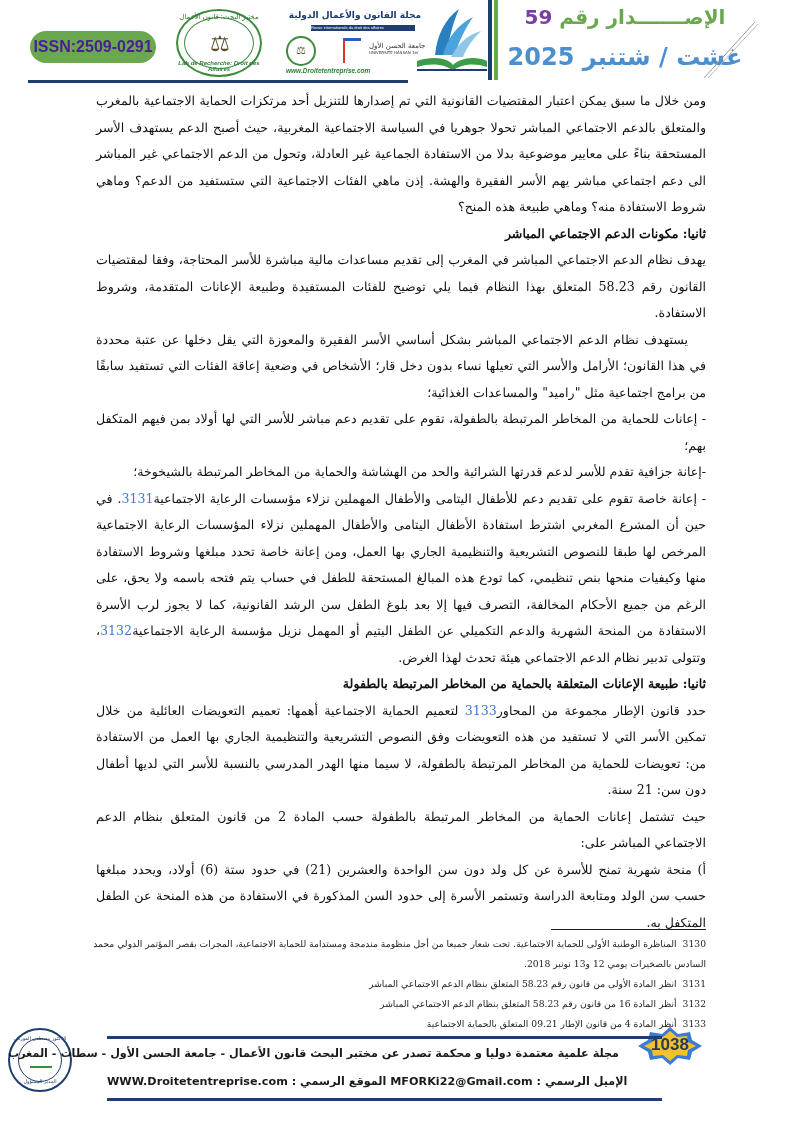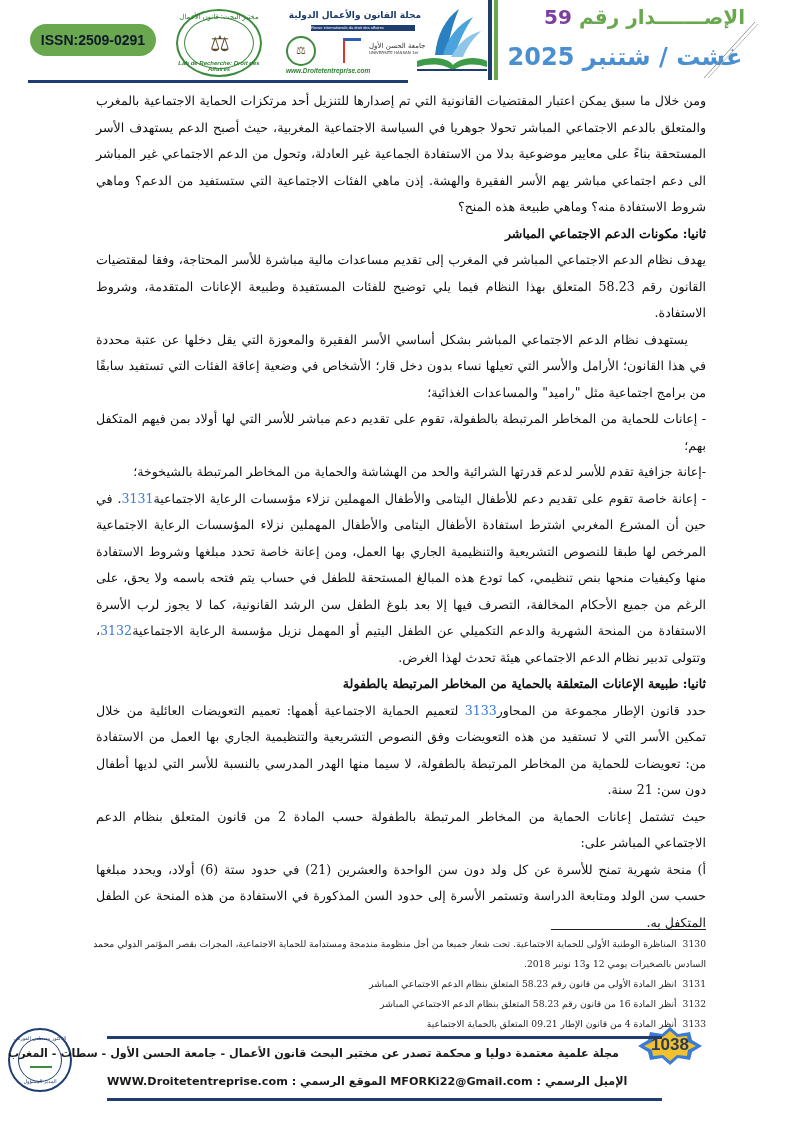--- a/index.html
+++ b/index.html
@@ -1,23 +1,23 @@
 <!DOCTYPE html>
 <html><head>
 <meta charset="utf-8">
 <style>
   html, body { margin: 0; padding: 0; background: #ffffff; }
   body { width: 793px; height: 1122px; position: relative; overflow: hidden;
          font-family: "DejaVu Serif", "Liberation Serif", serif; color: #111; }
 
   
   .header { position: absolute; left: 0; top: 0; width: 793px; height: 90px; }
-  .issn { position: absolute; left: 30px; top: 24px; width: 126px; height: 32px;
-          background: #6aa84f; border-radius: 16px; color: #0f172a;
-          font-family: "Liberation Sans", sans-serif; font-size: 14px; font-weight: bold;
+  .issn { position: absolute; left: 30px; top: 31px; width: 126px; height: 32px;
+          background: #6aa84f; border-radius: 16px; color: #4c1d95;
+          font-family: "Liberation Sans", sans-serif; font-size: 16px; font-weight: bold;
           display: flex; align-items: center; justify-content: center; }
   .seal1 { position: absolute; left: 176px; top: 9px; width: 86px; height: 68px; border-radius: 50%;
            border: 2px solid #3d8b3d; box-sizing: border-box; background: #fff; }
   .seal1 .ring { position: absolute; inset: 6px; border-radius: 50%; border: 1px solid #3d8b3d; }
   .seal1 .scale { position: absolute; left: 32px; top: 20px; font-size: 22px; color: #5a4a2a;
                   font-family: "DejaVu Sans", sans-serif; }
   .seal1 .txt { position: absolute; left: 0; right: 0; top: 2px; text-align: center; font-size: 7px;
                 color: #2e7d32; font-family: Liberation Sans, sans-serif; }
   .seal1 .txt2 { position: absolute; left: 0; right: 0; bottom: 3px; text-align: center; font-size: 6px;
                  color: #2e7d32; font-family: "Liberation Sans", sans-serif; font-style: italic; font-weight: bold; }
@@ -34,21 +34,21 @@
                          border-top: 3px solid #2b5fb5; border-left: 2px solid #d9362a; }
   .journal-logo .univ { position: absolute; left: 86px; top: 36px; font-size: 7px; color: #333;
                         font-family: "DejaVu Sans", sans-serif; }
   .journal-logo .www { position: absolute; left: 3px; top: 61px; font-size: 6.5px; font-weight: bold;
                        color: #2e7d32; font-family: "Liberation Sans", sans-serif; font-style: italic; }
   .book-svg { position: absolute; left: 415px; top: 5px; }
 
   .vbar1 { position: absolute; left: 488px; top: 0; width: 4px; height: 80px; background: #1f3d70; }
   .vbar2 { position: absolute; left: 494px; top: 0; width: 4px; height: 80px; background: #6aa84f; }
 
-  .issue-line { position: absolute; left: 505px; top: 5px; width: 240px; 
+  .issue-line { position: absolute; left: 505px; top: 5px; width: 240px; text-align: center;
                 font-family: "DejaVu Sans", sans-serif; font-weight: bold; font-size: 20px; direction: rtl; white-space: nowrap; }
   .issue-line .word { color: #6aa84f; }
   .issue-line .num { color: #7b3fa0; }
   .date-line { position: absolute; left: 505px; top: 43px; width: 240px; text-align: center;
                font-family: "DejaVu Sans", sans-serif; font-weight: bold; font-size: 24px; color: #4a8fd0;
                direction: rtl; white-space: nowrap; }
   .deco-line { position: absolute; left: 700px; top: 20px; }
 
   .header-rule { position: absolute; left: 28px; top: 80px; width: 380px; height: 3px; background: #1f3d70; }
 

